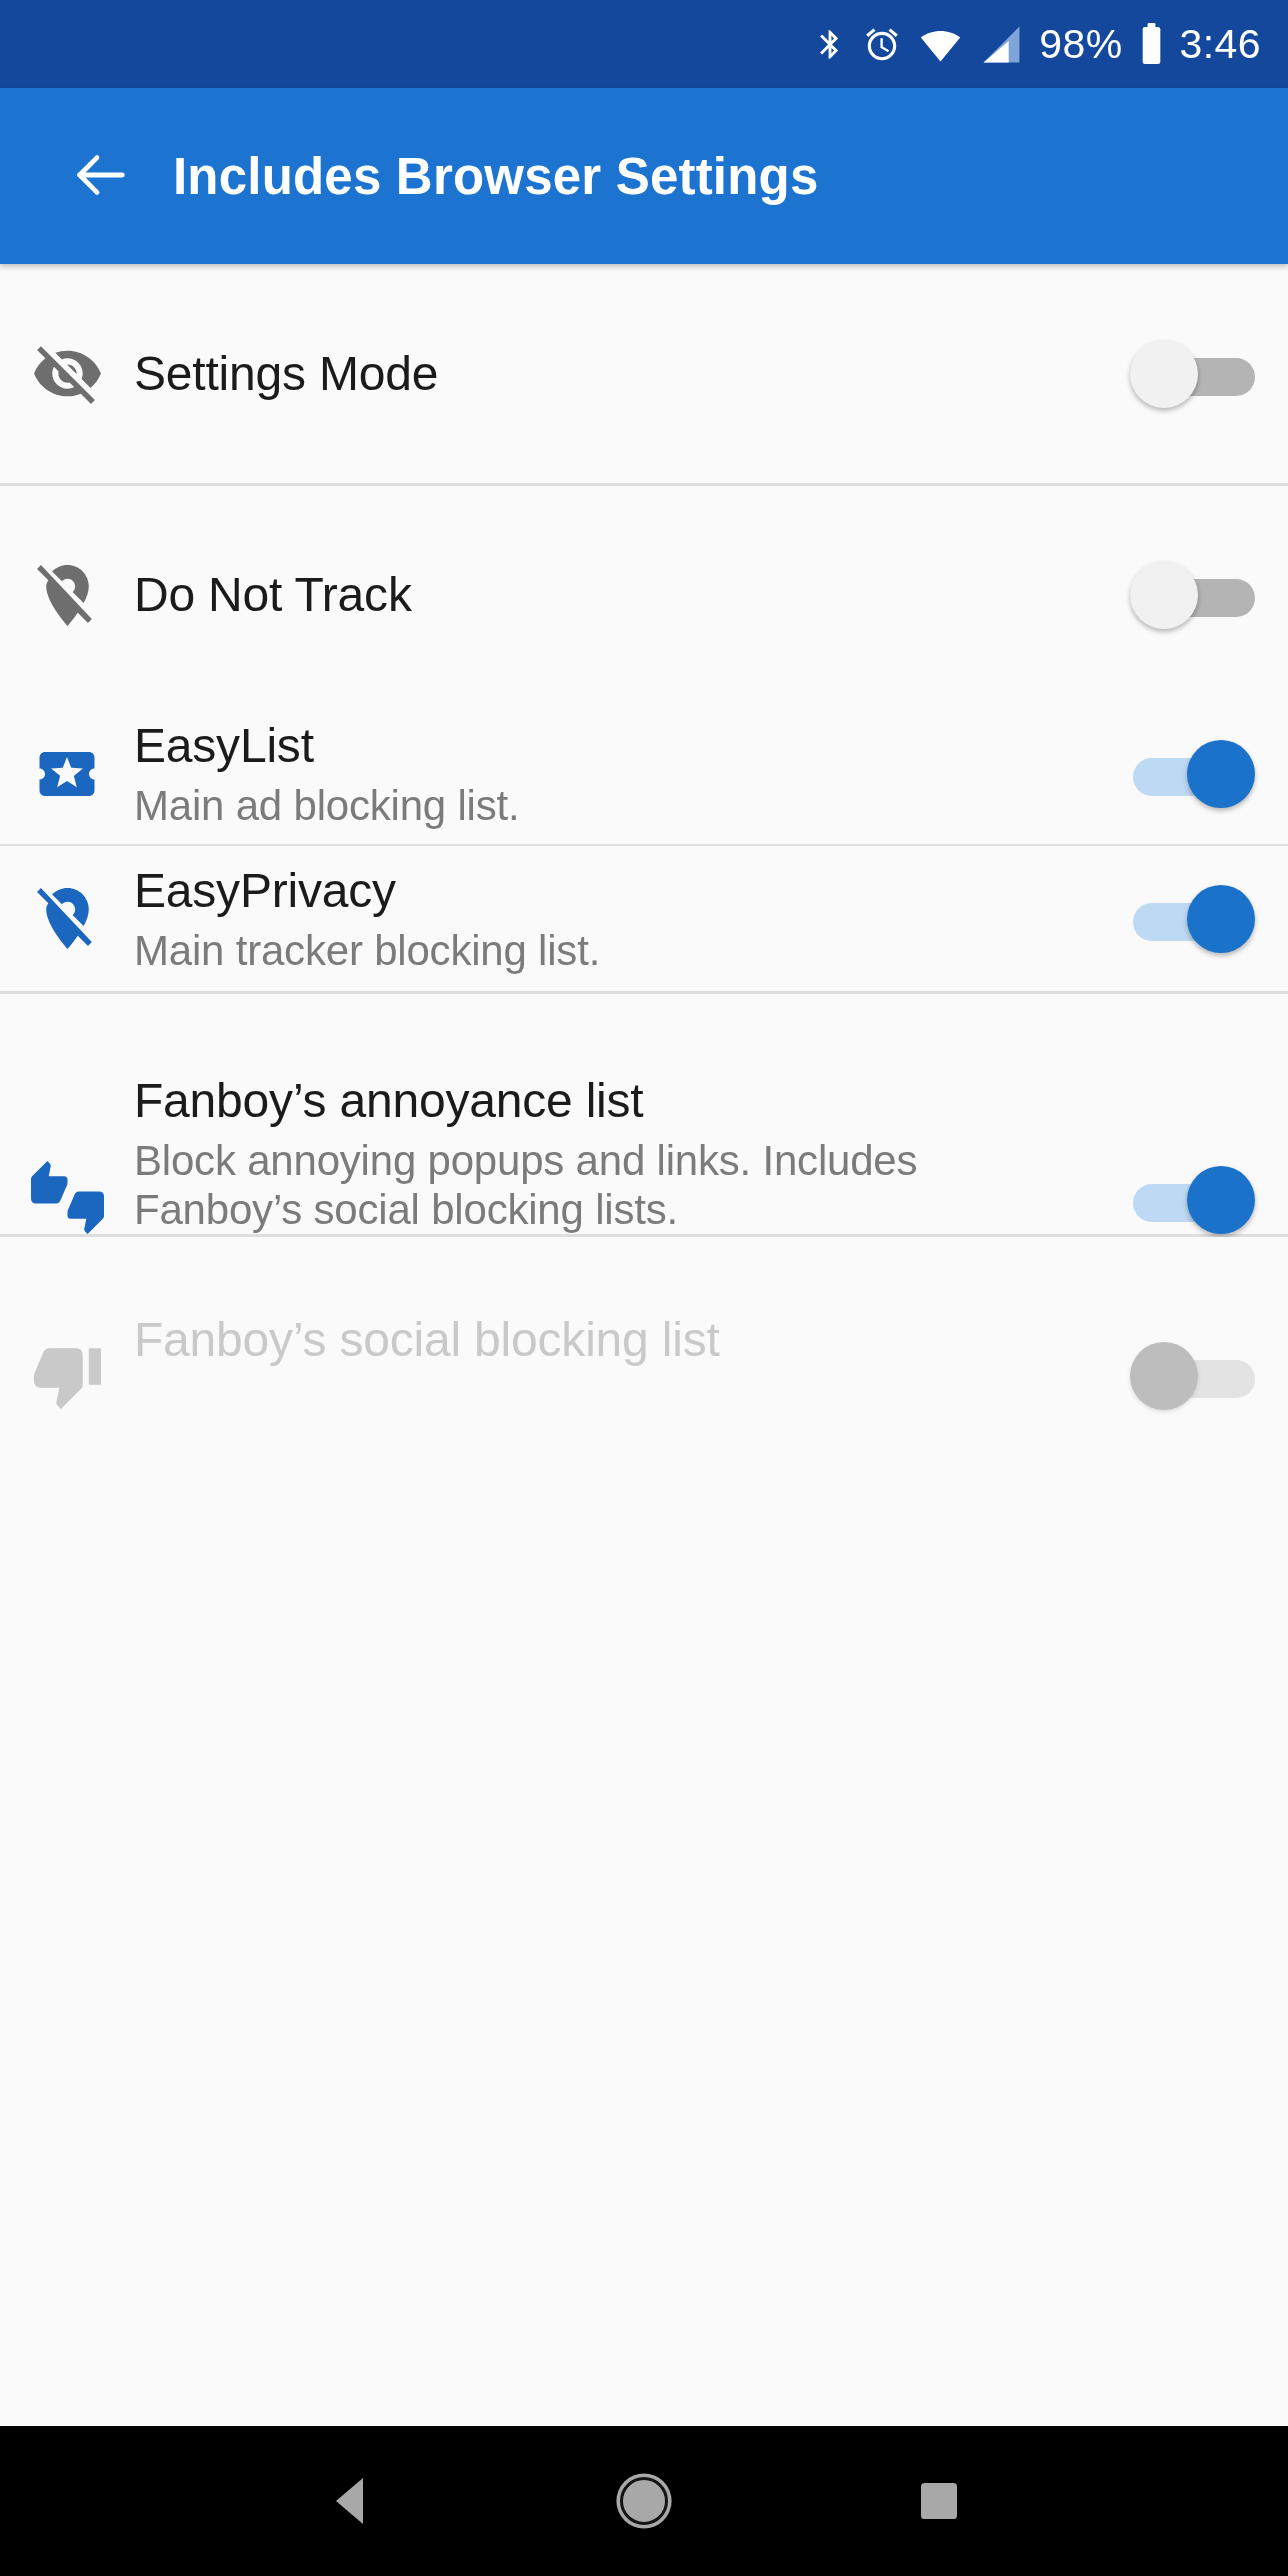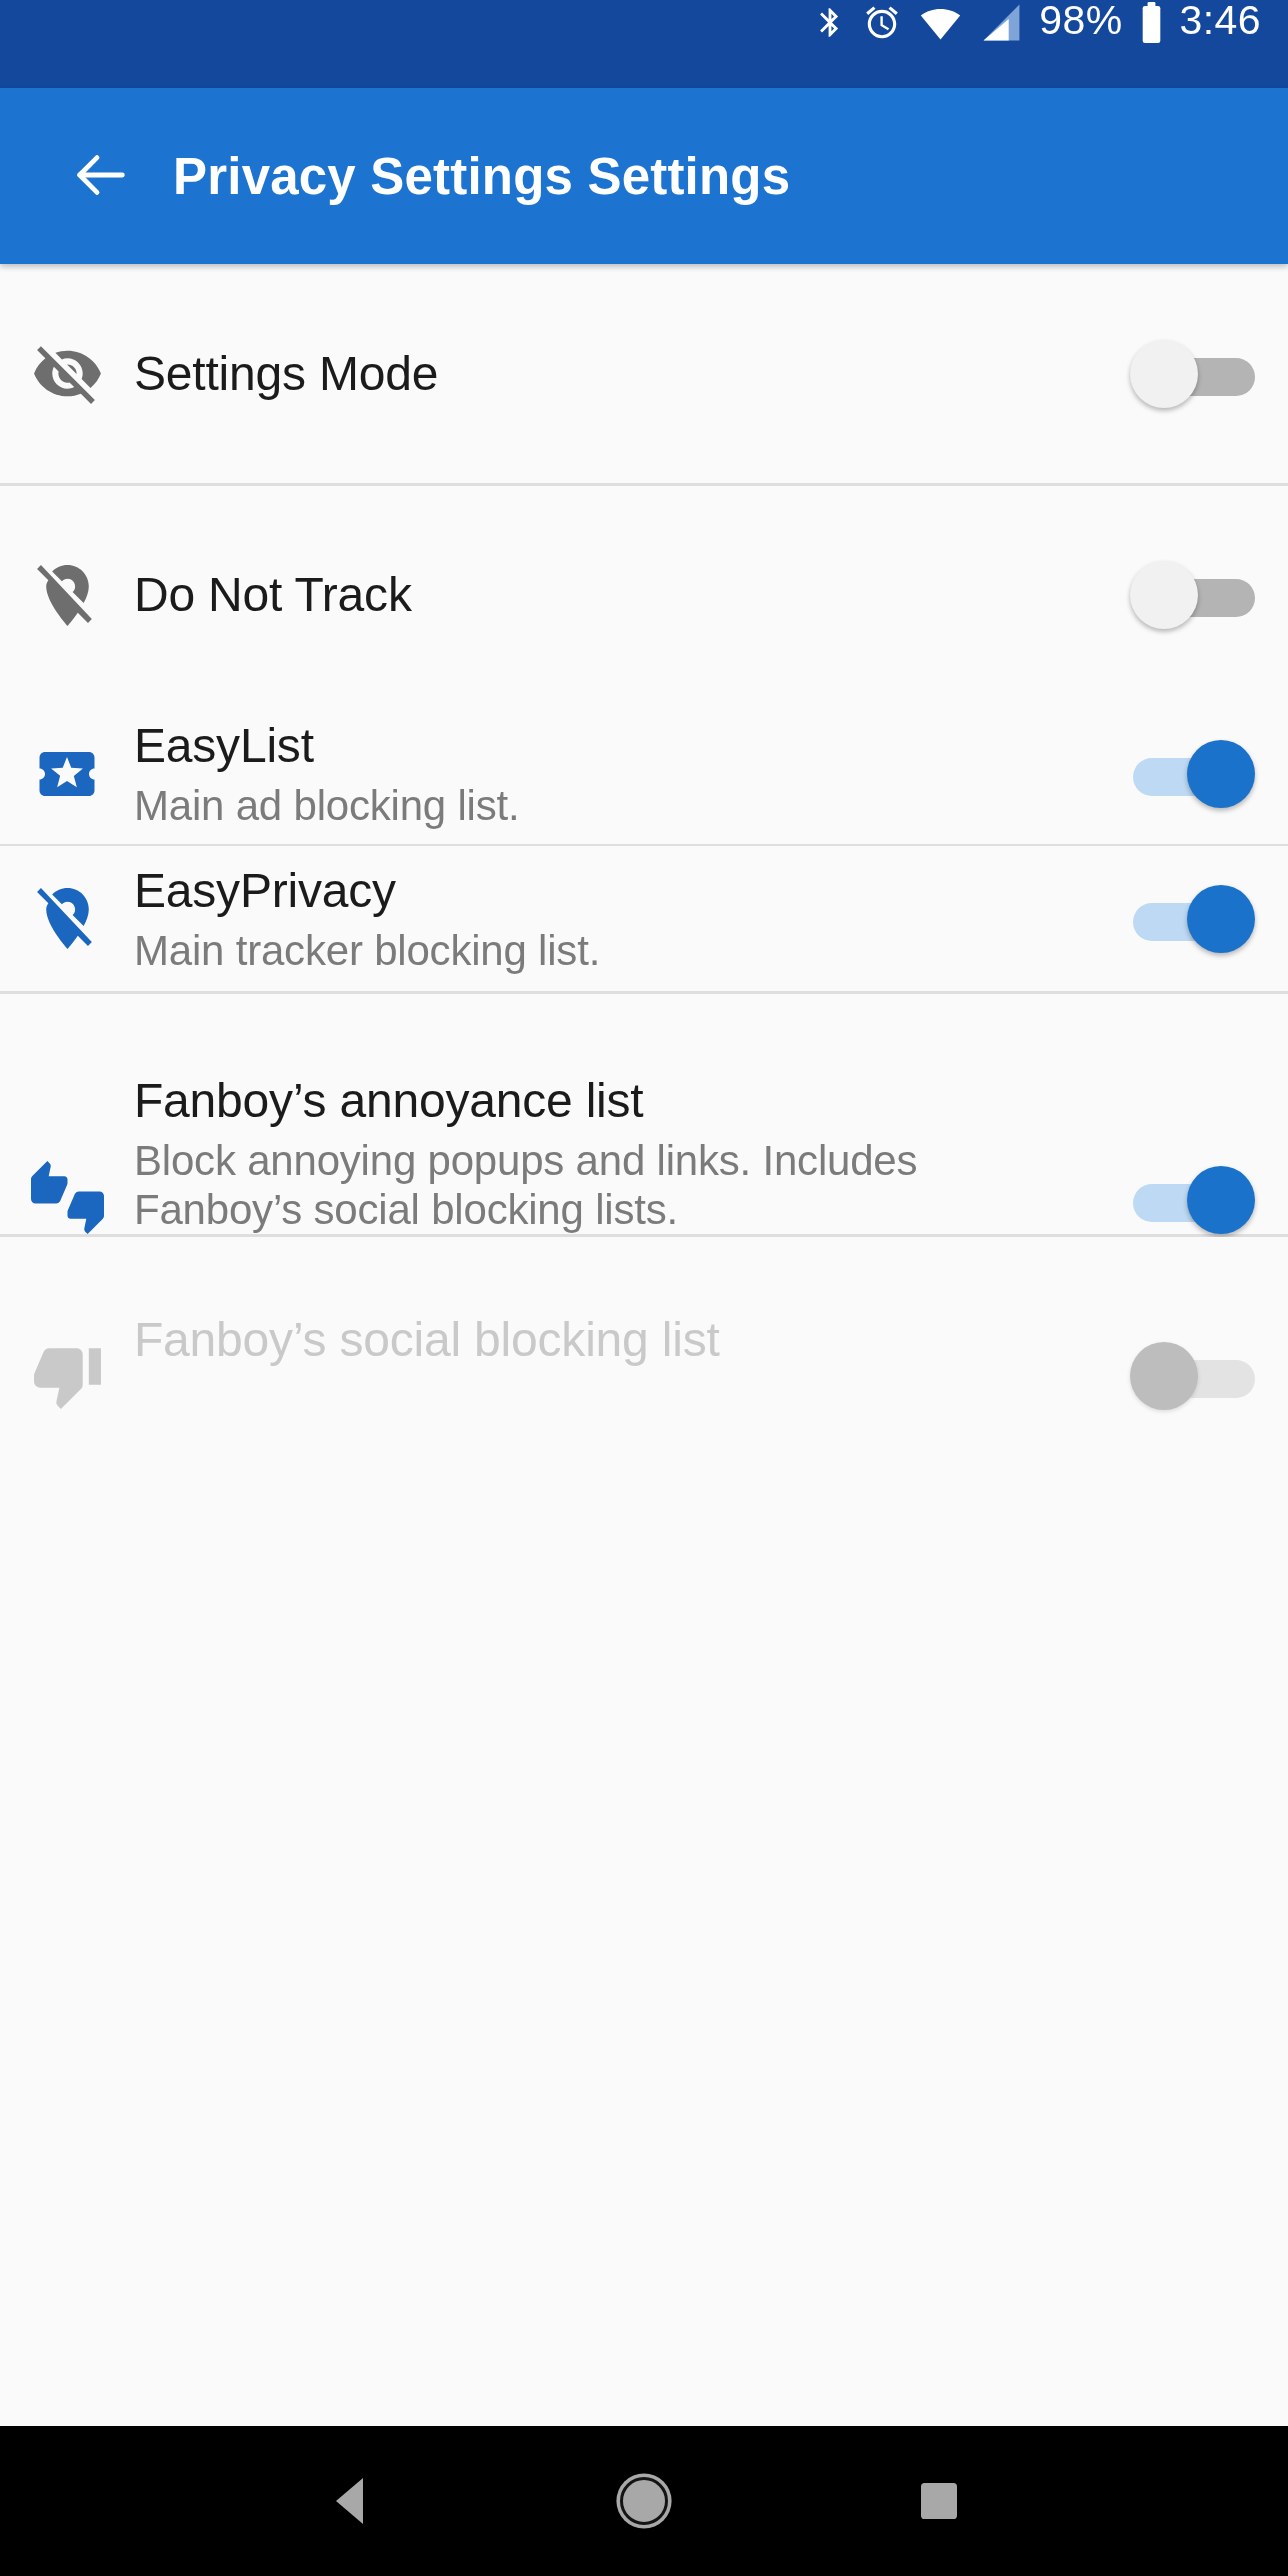--- a/index.html
+++ b/index.html
@@ -7,21 +7,21 @@
     width:1288px; height:2576px;
     background:#fafafa;
     font-family:"Liberation Sans", sans-serif;
     overflow:hidden;
   }
   #screen { position:relative; width:1288px; height:2576px; background:#fafafa; }
 
   
   .status-bar{
     position:absolute; top:0; left:0; width:1288px; height:88px;
-    background:#14489c; display:flex; align-items:flex-start;
+    background:#14489c; display:flex; align-items:center;
     justify-content:flex-end; padding-right:27px; gap:16px;padding-left:25px;
   }
   .status-bar .sb-ico{ display:flex; align-items:center; }
   .sb-text{
     color:#fff; font-size:41px; font-weight:400; letter-spacing:0.4px;
     font-family:"Liberation Sans", sans-serif; line-height:1;
   }
 
   
   .app-bar{
@@ -146,21 +146,21 @@
 
   <div class="app-bar">
     <div class="back-btn">
       <span>
         <svg width="64" height="64" viewBox="0 0 24 24" fill="none" stroke="#ffffff" stroke-width="1.8" stroke-linecap="round" stroke-linejoin="round">
           <line x1="20" y1="12" x2="4" y2="12"></line>
           <polyline points="10.5,5.5 4,12 10.5,18.5"></polyline>
         </svg>
       </span>
     </div>
-    <div class="app-title">Privacy Settings Settings</div>
+    <div class="app-title">Includes Browser Settings</div>
   </div>
 
   <div class="content">
 
     <div class="row" style="height:219px;">
       <div class="row-icon">
         <svg width="73" height="73" viewBox="0 0 24 24" fill="#6e6e6e">
           <path d="M12 7c2.76 0 5 2.24 5 5 0 .65-.13 1.26-.36 1.83l2.92 2.92c1.51-1.26 2.7-2.89 3.43-4.75-1.73-4.39-6-7.5-11-7.5-1.4 0-2.74.25-3.98.7l2.16 2.16C10.74 7.13 11.35 7 12 7zM2 4.27l2.28 2.28.46.46C3.08 8.3 1.78 10.02 1 12c1.73 4.39 6 7.5 11 7.5 1.55 0 3.03-.3 4.38-.84l.42.42L19.73 22 21 20.73 3.27 3 2 4.27zM7.53 9.8l1.55 1.55c-.05.21-.08.43-.08.65 0 1.66 1.34 3 3 3 .22 0 .44-.03.65-.08l1.55 1.55c-.67.33-1.41.53-2.2.53-2.76 0-5-2.24-5-5 0-.79.2-1.53.53-2.2zm4.31-.78l3.15 3.15.02-.16c0-1.66-1.34-3-3-3l-.17.01z"></path>
         </svg>
       </div>

